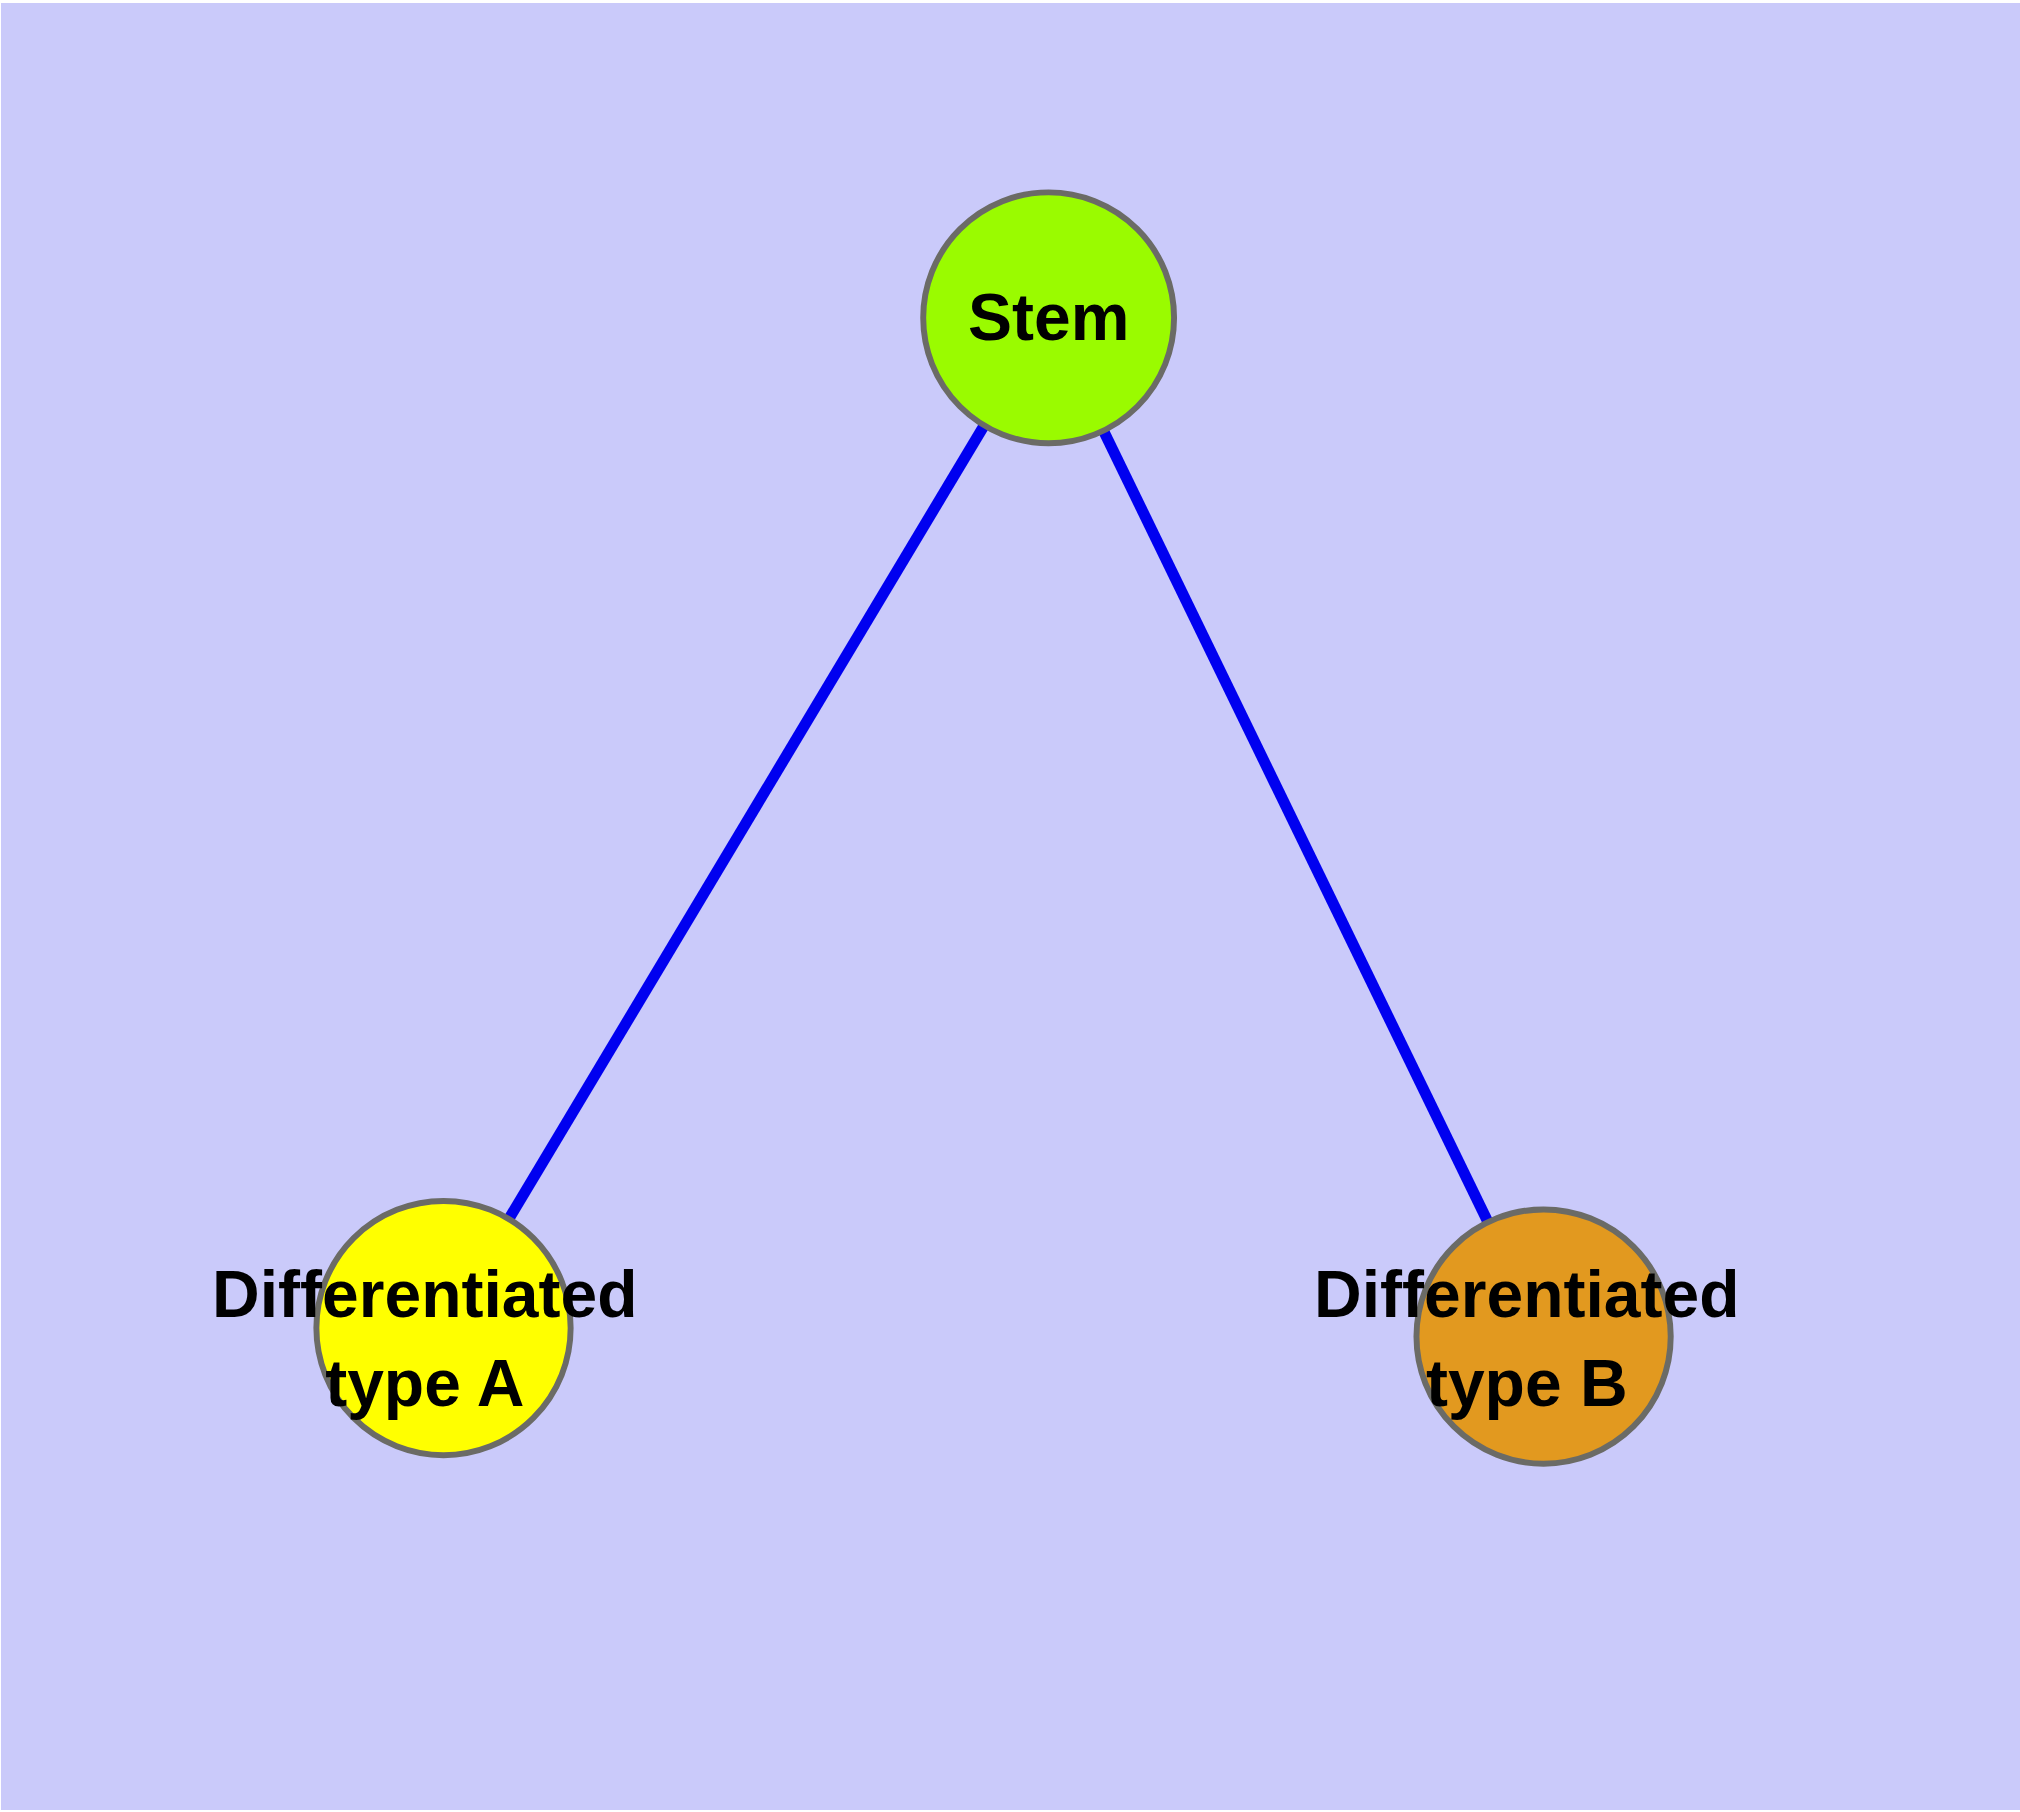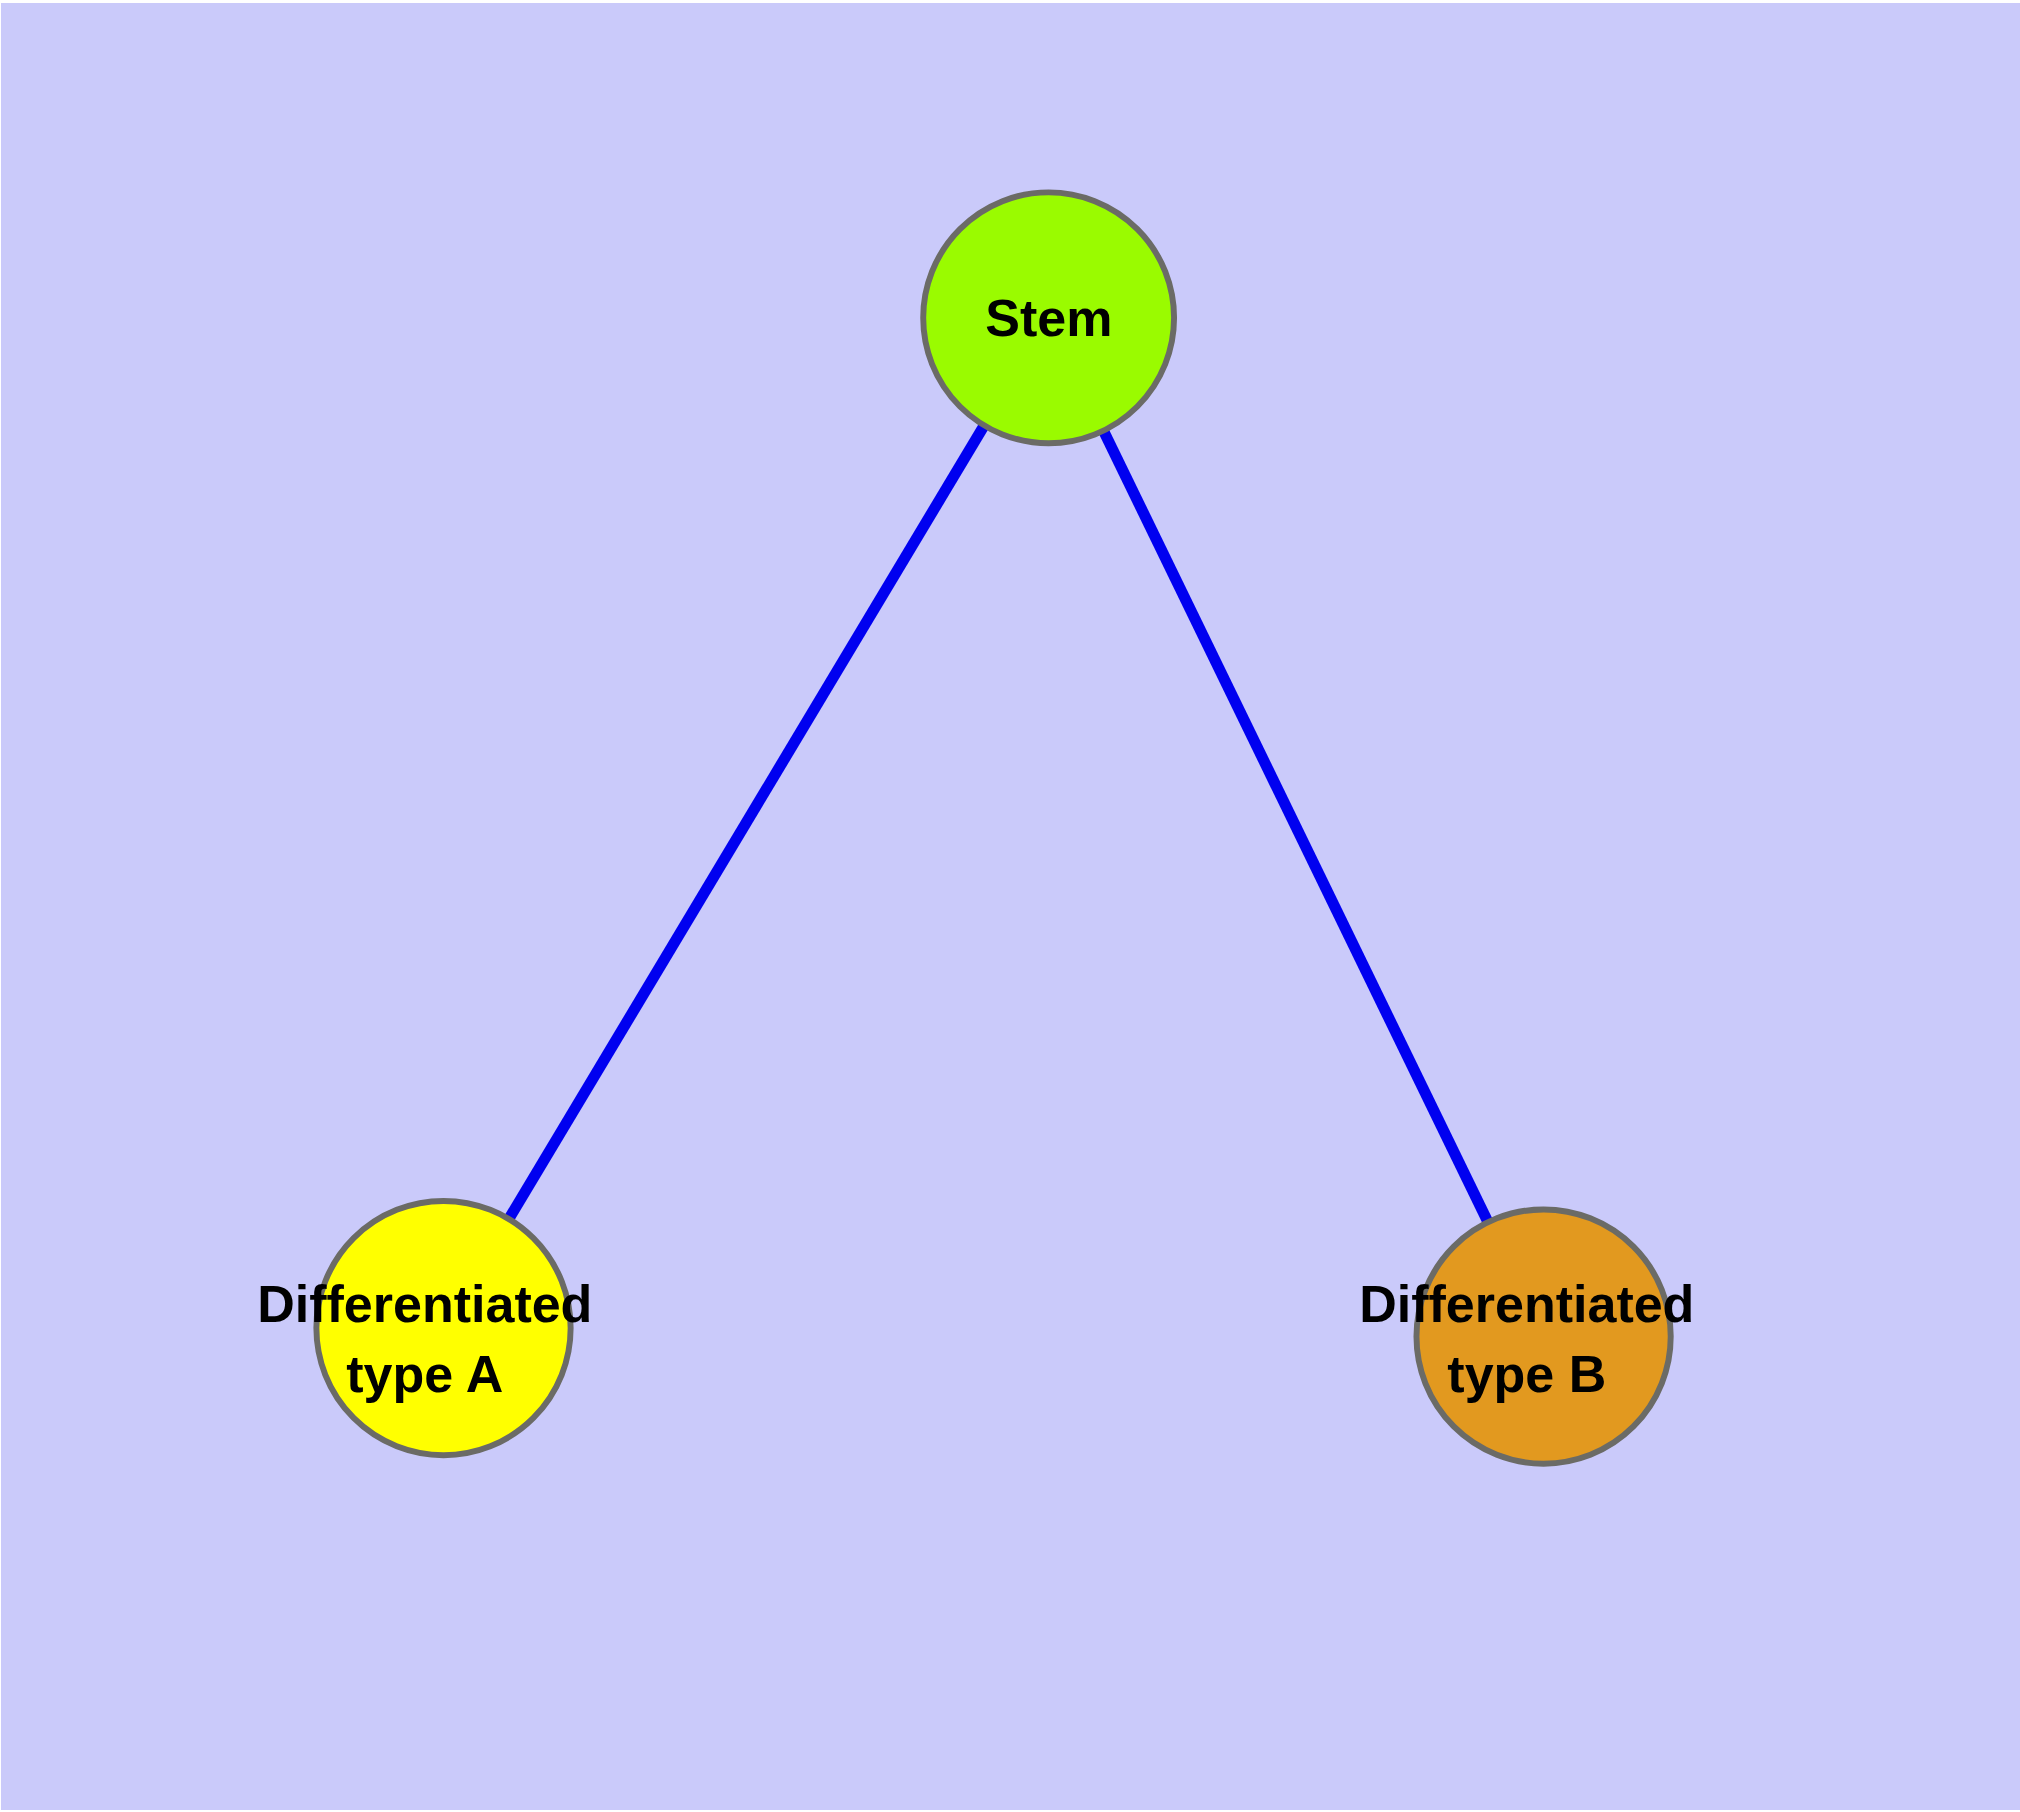--- a/index.html
+++ b/index.html
@@ -38,21 +38,21 @@
   }
   .node-circle {
     stroke: #6B6B66;
     stroke-width: 7px;
   }
   .node-label {
     position: absolute;
     transform: translate(-50%, -50%);
     color: #000000;
     font-weight: bold;
-    font-size: 52px;
+    font-size: 66px;
     line-height: 1.36;
     text-align: center;
     white-space: pre-line;
     letter-spacing: 0;
     pointer-events: none;
   }
 </style>
 </head>
 <body>
 

